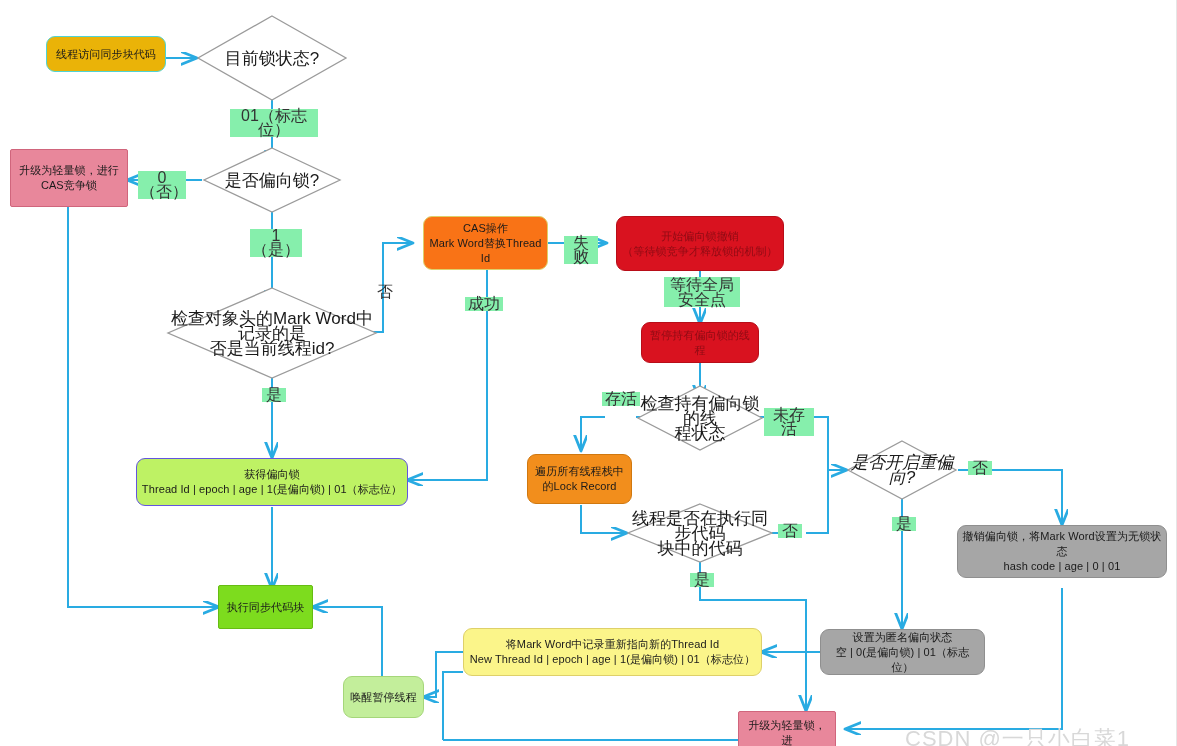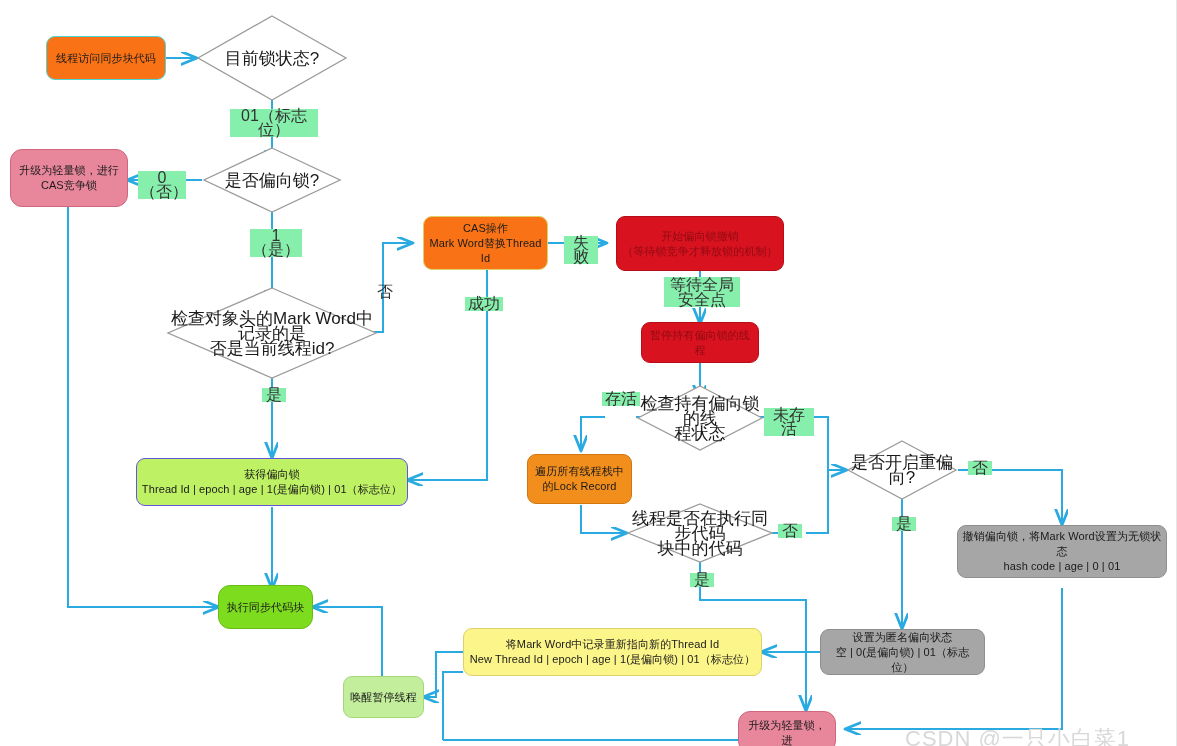--- a/index.html
+++ b/index.html
@@ -36,21 +36,21 @@
     text-align: center;
     font-size: 11px;
     line-height: 15px;
     color: #1a1a1a;
     letter-spacing: 0.1px;
     z-index: 3;
     white-space: pre-line;
     padding: 2px 4px;
   }
   .node.rect {
-    border-radius: 12px;
+    border-radius: 2px;
   }
   .node.round {
     border-radius: 9px;
   }
   
   .diamond {
     position: absolute;
     z-index: 2;
   }
   .diamond .dshape {
@@ -160,21 +160,21 @@
 
       <path d="M272,507 L272,588" marker-end="url(#ar)"></path>
 
       <path d="M68,207 L68,607 L218,607" marker-end="url(#ar)"></path>
 
       <path d="M443,740 L443,672 L463,672"></path>
       <path d="M443,740 L760,740"></path>
     </g>
   </svg>
 
-  <div class="node round" style="left:46px; top:36px; width:120px; height:44px; background:#f97316; border:1px solid #4fd4d4;">
+  <div class="node round" style="left:46px; top:36px; width:120px; height:36px; background:#eab308; border:1px solid #4fd4d4;">
     <span>线程访问同步块代码</span>
   </div>
 
   <div class="diamond" style="left:196px; top:14px; width:152px; height:88px;">
     <svg class="dshape" viewBox="0 0 152 88">
       <polygon points="76,2 150,44 76,86 2,44" fill="#ffffff" stroke="#9b9b9b" stroke-width="1.3"></polygon>
     </svg>
     <div class="dlabel">目前锁状态?</div>
   </div>
 
@@ -230,21 +230,21 @@
       <polygon points="74,1 146,30 74,59 2,30" fill="#ffffff" stroke="#9b9b9b" stroke-width="1.3"></polygon>
     </svg>
     <div class="dlabel" style="width:150px;">线程是否在执行同步代码
 块中的代码</div>
   </div>
 
   <div class="diamond" style="left:846px; top:440px; width:112px; height:60px;">
     <svg class="dshape" viewBox="0 0 112 60">
       <polygon points="56,1 110,30 56,59 2,30" fill="#ffffff" stroke="#9b9b9b" stroke-width="1.3"></polygon>
     </svg>
-    <div class="dlabel" style="width:128px;">是否开启重偏向?</div>
+    <div class="dlabel" style="width:128px;font-style:italic;">是否开启重偏向?</div>
   </div>
 
   <div class="node round" style="left:957px; top:525px; width:210px; height:53px; background:#a6a6a6; border:1px solid #8f8f8f;">
     <span>撤销偏向锁，将Mark Word设置为无锁状态
 hash code | age | 0 | 01</span>
   </div>
 
   <div class="node round" style="left:820px; top:629px; width:165px; height:46px; background:#a6a6a6; border:1px solid #8f8f8f;">
     <span>设置为匿名偏向状态
 空 | 0(是偏向锁) | 01（标志位）</span>

